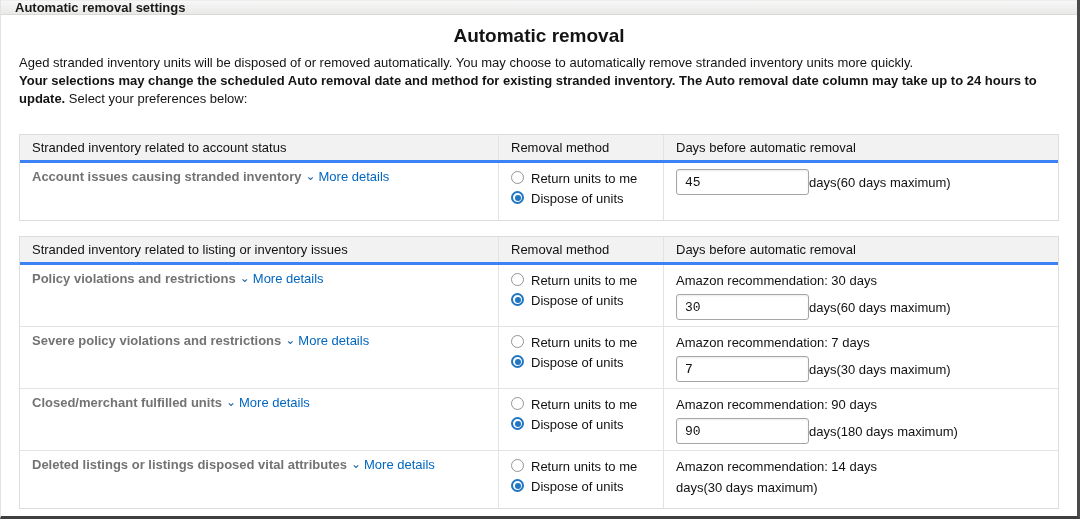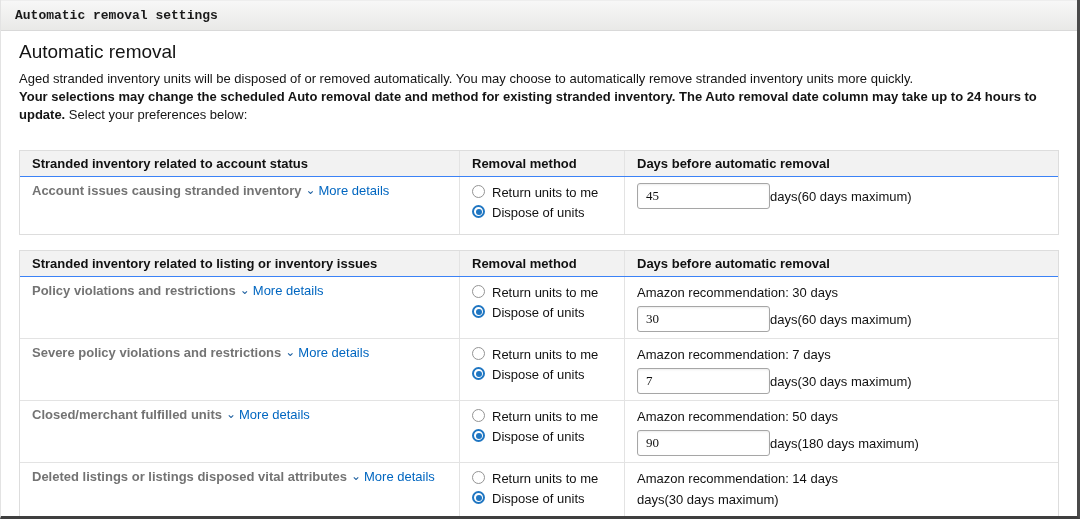--- a/index.html
+++ b/index.html
@@ -12,69 +12,69 @@
   .window {
     width: 1080px;
     height: 519px;
     background: #fff;
     border-left: 1px solid #e3e3e3;
     border-right: 3px solid #4a4a4a;
     border-bottom: 3px solid #3f3f3f;
     overflow: hidden;
   }
   .titlebar {
-    height: 31px;
+    height: 15px;
     background: linear-gradient(to bottom, #f7f7f7, #e9e9e7);
     border-top: 1px solid #eee;
     border-bottom: 1px solid #d9d9d9;
     display: flex;
     align-items: center;
     padding-left: 14px;
-    font-family: Liberation Mono, monospace;
   }
   .titlebar-text {
     font-size: 13px;
     font-weight: bold;
     color: #1a1a1a;
   }
   .content {
     padding: 10px 18px 0 18px;
   }
   .page-heading {
     font-size: 19px;
-    font-weight: 400;
+    font-weight: 700;
     color: #141414;
     margin-bottom: 7px;
+    text-align: center;
   }
   .intro {
     font-size: 13px;
     line-height: 18px;
     color: #141414;
     margin-bottom: 26px;
   }
   .intro .bold-warning { font-weight: bold; }
   .settings-table {
     border: 1px solid #ddd;
     background: #fff;
     margin-bottom: 15px;
   }
   .t-header {
     display: flex;
     background: #f2f2f2;
-    border-bottom: 1px solid #3b82f6;
-    font-weight: bold;
+    border-bottom: 3px solid #3b82f6;
+    font-weight: normal;
     font-size: 13px;
   }
   .t-row {
     display: flex;
     font-size: 13px;
   }
   .t-row + .t-row { border-top: 1px solid #e3e3e3; }
   .c1 { width: 439px; padding: 6px 10px 6px 12px; }
-  .c2 { width: 165px; padding: 6px 10px 6px 12px; border-left: 1px solid #e3e3e3; }
+  .c2 { width: 165px; padding: 6px 10px 6px 12px; border-left: 1px solid #e3e3e3; margin-left: 39px; }
   .c3 { flex: 1; padding: 6px 10px 6px 12px; border-left: 1px solid #e3e3e3; }
   .t-header .c1, .t-header .c2, .t-header .c3 { padding-top: 5px; padding-bottom: 5px; }
   .t-row .c1, .t-row .c2, .t-row .c3 { min-height: 57px; }
   .row-label { font-weight: bold; color: #737373; }
   .chevron {
     color: #2162a1;
     font-size: 12px;
     margin: 0 3px 0 4px;
     vertical-align: 1px;
   }
@@ -110,21 +110,21 @@
   }
   .recommendation { margin: 2px 0 6px 0; }
   .days-input-row { display: flex; align-items: center; }
   .days-input {
     width: 133px;
     height: 26px;
     border: 1px solid #a6a6a6;
     border-radius: 3px;
     padding: 0 8px;
     font-size: 13px;
-    font-family: Liberation Serif, serif;
+    font-family: Liberation Mono, monospace;
     color: #111;
     box-shadow: inset 0 1px 2px rgba(15,17,17,.08);
   }
   .days-max { }
 </style>
 </head>
 <body>
 
 <div class="window">
 
@@ -232,21 +232,21 @@
       <div class="radio-option">
         <span class="radio r-return"></span>
         <span class="r-return-label">Return units to me</span>
       </div>
       <div class="radio-option">
         <span class="radio r-dispose selected"></span>
         <span class="r-dispose-label">Dispose of units</span>
       </div>
     </div>
     <div class="c3">
-      <div class="recommendation">Amazon recommendation: 50 days</div>
+      <div class="recommendation">Amazon recommendation: 90 days</div>
       <div class="days-input-row">
         <input class="days-input" type="text" value="90" style="">
         <span class="days-max">days(180 days maximum)</span>
       </div>
     </div>
   </div>
 
   <div class="t-row">
     <div class="c1">
       <span class="row-label">Deleted listings or listings disposed vital attributes</span><span class="chevron">⌄</span><a href="#" class="more-link">More details</a>

